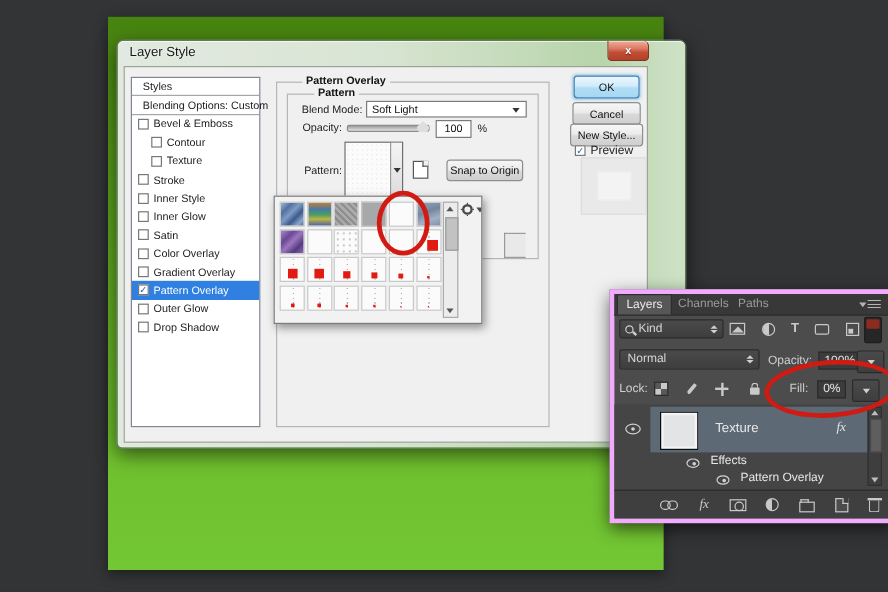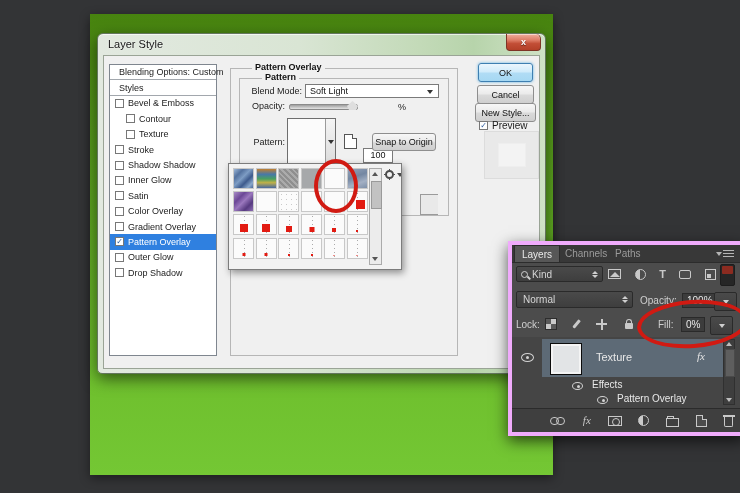--- a/index.html
+++ b/index.html
@@ -9,21 +9,21 @@
 
   
   .green-doc{left:90px;top:14px;width:463px;height:461px;
     background:linear-gradient(180deg,#47830f 0%,#55991a 25%,#63af25 55%,#6fc02e 80%,#74c734 100%);
     box-shadow:0 3px 10px rgba(0,0,0,.45);}
 
   
   .dialog{left:97px;top:33px;width:447px;height:339px;z-index:2;
     background:linear-gradient(90deg,#e2e9e0 0%,#d9e5d4 45%,#c3dab8 72%,#b7d4ab 84%,#cfe2c6 100%);
     border:1px solid #64765f;border-radius:6px 6px 5px 5px;
-    box-shadow:0 5px 16px rgba(0,0,0,.55), inset 0 1px 0 rgba(255,255,255,.65);}
+    box-shadow:0 5px 16px rgba(0,0,0,.55), inset 0 1px 0 rgba(255,255,255,.65);padding-left:26px;}
   .dlg-title{left:10px;top:4px;font-size:11px;color:#151515;text-shadow:0 0 2px #fff;}
   .close-btn{left:408px;top:0px;width:33px;height:16px;border:1px solid #7e3426;border-top:none;
     border-radius:0 5px 4px 4px;background:linear-gradient(180deg,#efae9d 0%,#dc7a63 40%,#c24e36 60%,#b34028 100%);
     color:#fff;font-size:9px;font-weight:bold;display:flex;align-items:center;justify-content:center;
     text-shadow:0 1px 1px rgba(0,0,0,.5);box-shadow:inset 0 1px 0 rgba(255,255,255,.5);}
   .dlg-content{left:5px;top:21px;width:435px;height:312px;background:#f0f0f0;border:1px solid #9aa496;}
 
   
   .styles-list{left:5px;top:8px;width:106px;height:290px;background:#fff;border:1px solid #7f868f;
     display:flex;flex-direction:column;}
@@ -174,44 +174,44 @@
   <div class="abs dialog">
     <div class="abs dlg-title">Layer Style</div>
     <div class="abs close-btn">
       <span>x</span>
     </div>
 
     <div class="abs dlg-content">
 
       <div class="abs styles-list" id="styles-list">
           <div class="slrow hdr">
+            <span class="lbl">Styles</span>
+          </div>
+          <div class="slrow hdr">
             <span class="lbl">Blending Options: Custom</span>
           </div>
-          <div class="slrow hdr">
-            <span class="lbl">Styles</span>
-          </div>
           <div class="slrow">
             <span class="wcb"></span>
             <span class="lbl">Bevel &amp; Emboss</span>
           </div>
           <div class="slrow" style="padding-left: 16px;">
             <span class="wcb"></span>
             <span class="lbl">Contour</span>
           </div>
           <div class="slrow" style="padding-left: 16px;">
             <span class="wcb"></span>
             <span class="lbl">Texture</span>
           </div>
           <div class="slrow">
             <span class="wcb"></span>
             <span class="lbl">Stroke</span>
           </div>
           <div class="slrow">
             <span class="wcb"></span>
-            <span class="lbl">Shadow Shadow</span>
+            <span class="lbl">Inner Style</span>
           </div>
           <div class="slrow">
             <span class="wcb"></span>
             <span class="lbl">Inner Glow</span>
           </div>
           <div class="slrow">
             <span class="wcb"></span>
             <span class="lbl">Satin</span>
           </div>
           <div class="slrow">
@@ -244,21 +244,21 @@
 
       <div class="abs fld-label" style="left:140px;top:30px;width:58px;text-align:right;">Blend Mode:</div>
       <div class="abs ddl" style="left:201px;top:28px;width:134px;height:14px;">
         <span>Soft Light</span>
         <span class="tri-d"></span>
       </div>
 
       <div class="abs fld-label" style="left:125px;top:45px;width:56px;text-align:right;">Opacity:</div>
       <div class="abs slider-track" style="left:185px;top:48px;width:67px;height:4px;"></div>
       <div class="abs slider-thumb" style="left:243px;top:45px;"></div>
-      <div class="abs valbox" style="left:259px;top:44px;width:28px;height:13px;margin-top:48px;">100</div>
+      <div class="abs valbox" style="left:259px;top:44px;width:28px;height:13px;">100</div>
       <div class="abs fld-label" style="left:294px;top:46px;">%</div>
 
       <div class="abs fld-label" style="left:125px;top:81px;width:56px;text-align:right;">Pattern:</div>
       <div class="abs swatch" style="left:183px;top:62px;width:47px;height:45px;">
         <span class="swatch-strip">
             <span class="tri-d"></span>
           </span>
       </div>
       <div class="abs pagelet" style="left:240px;top:78px;"></div>
       <div class="abs win-btn" style="left:256px;top:77px;width:62px;height:16px;margin-left:12px;">Snap to Origin</div>

